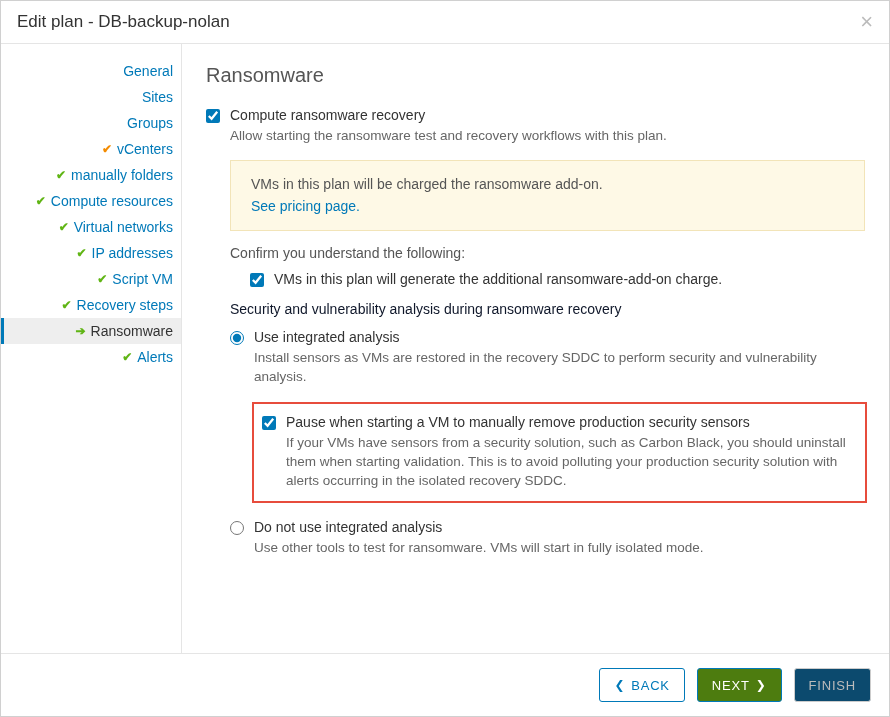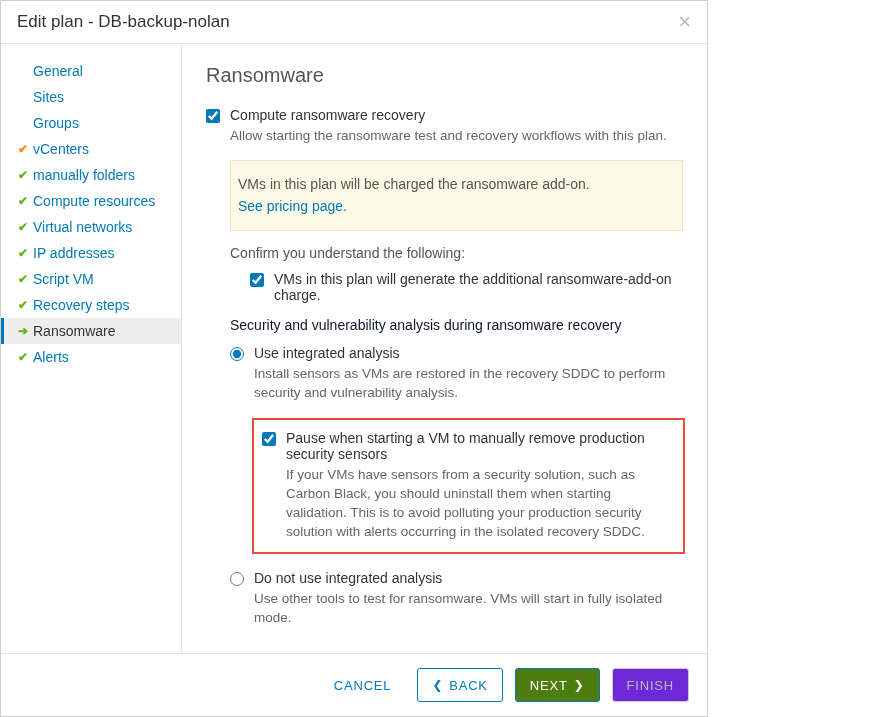--- a/index.html
+++ b/index.html
@@ -1,52 +1,52 @@
 <!DOCTYPE html>
 <html><head>
 <meta charset="utf-8">
 <style>
   * { box-sizing: border-box; margin: 0; padding: 0; }
   html, body { width: 890px; height: 717px; font-family: -apple-system, "Segoe UI", Arial, sans-serif; font-size: 14px; color: #333; background: #fff; }
-  .dialog { width: 708px; height: 717px; border: 1px solid #d0d0d0; display: flex; flex-direction: column; }
+  .dialog { width: 890px; height: 717px; border: 1px solid #d0d0d0; display: flex; flex-direction: column; }
   .titlebar { display: flex; align-items: center; justify-content: space-between; padding: 10px 16px; border-bottom: 1px solid #e5e5e5; }
   .titlebar-title { font-size: 17px; font-weight: 400; color: #333; }
   .close-x { font-size: 22px; color: #bbb; cursor: pointer; line-height: 1; font-weight: 300; }
   .body { flex: 1; display: flex; overflow: hidden; }
   .sidebar { width: 181px; border-right: 1px solid #e5e5e5; padding: 14px 0; }
-  .side-item { display: flex; align-items: center; padding: 5px 8px 5px 14px; color: #0079b8; cursor: pointer; font-size: 14px; }
+  .side-item { display: flex; align-items: center; padding: 5px 8px 5px 14px; color: #0079b8; cursor: pointer; font-size: 14px; justify-content: flex-end; }
   .side-item .icon-slot { width: 16px; display: inline-flex; align-items: center; justify-content: center; margin-right: 2px; flex-shrink: 0; font-size: 12px; }
   .side-item.no-icon .icon-slot { visibility: hidden; }
   .side-item.active { background: #eee; border-left: 3px solid #0079b8; padding-left: 11px; color: #333; }
   .icon-check { color: #60b515; font-weight: bold; }
   .icon-warn { color: #f38b00; font-weight: bold; }
   .icon-arrow { color: #60b515; font-weight: bold; }
   .content { flex: 1; padding: 20px 24px; overflow: auto; }
   .page-title { font-size: 20px; font-weight: 400; margin-bottom: 20px; color: #555; }
   .row { display: flex; align-items: flex-start; margin-bottom: 4px; }
   .row input[type="checkbox"], .row input[type="radio"] { margin-top: 2px; margin-right: 10px; accent-color: #0079b8; flex-shrink: 0; width: 14px; height: 14px; }
   .row .label { font-size: 14px; color: #333; }
   .desc { font-size: 13.5px; color: #666; margin-left: 24px; margin-bottom: 14px; line-height: 1.4; }
-  .infobox { background: #fef9e6; border: 1px solid #f2e4b8; padding: 12px 7px; margin: 8px 0 14px 24px; font-size: 14px; color: #555; line-height: 1.6; }
+  .infobox { background: #fef9e6; border: 1px solid #f2e4b8; padding: 12px 20px; margin: 8px 0 14px 24px; font-size: 14px; color: #555; line-height: 1.6; }
   .infobox a { color: #0079b8; text-decoration: none; }
   .confirm-text { margin: 6px 0 10px 24px; font-size: 14px; color: #555; }
   .sub-check { margin-left: 44px; margin-bottom: 14px; }
   .section-label { margin: 6px 0 12px 24px; font-size: 14px; color: #0f172a; }
   .radiogroup { margin-left: 24px; }
   .radio-option { margin-bottom: 8px; }
   .radio-option .desc { margin-left: 24px; margin-bottom: 16px; }
   .highlight-box { border: 2px solid #e74c3c; padding: 10px 10px 10px 6px; margin: 0 -2px 16px 22px; }
   .highlight-box .row { margin-left: 2px; }
   .highlight-box .desc { margin-left: 26px; }
   .footer { border-top: 1px solid #e5e5e5; padding: 14px 18px; display: flex; justify-content: flex-end; gap: 12px; }
   .btn { height: 34px; padding: 0 14px; font-size: 13px; letter-spacing: 0.8px; display: inline-flex; align-items: center; gap: 6px; cursor: pointer; border-radius: 3px; }
   .btn-cancel { border: none; background: none; color: #0079b8; }
   .btn-outline { border: 1px solid #0079b8; background: #fff; color: #0079b8; }
   .btn-primary { border: 1px solid #0079b8; background: #4d7c0f; color: #fff; }
-  .btn-disabled { border: 1px solid #ccc; background: #6d28d9; color: #bbb; cursor: default; }
+  .btn-disabled { border: 1px solid #ccc; background: #0c4a6e; color: #bbb; cursor: default; }
   .chev { font-size: 12px; }
 </style>
 </head>
 <body>
 
 <div class="dialog">
 
   <div class="titlebar">
     <div class="titlebar-title">Edit plan - DB-backup-nolan</div>
     <div class="close-x">×</div>
@@ -153,21 +153,20 @@
             <span class="label">Do not use integrated analysis</span>
           </div>
           <div class="desc">Use other tools to test for ransomware. VMs will start in fully isolated mode.</div>
         </div>
 
       </div>
     </div>
   </div>
 
   <div class="footer">
-    <button class="btn btn-cancel">CANCEL</button>
     <button class="btn btn-outline">
       <span class="chev">❮</span>
       <span>BACK</span>
     </button>
     <button class="btn btn-primary">
       <span>NEXT</span>
       <span class="chev">❯</span>
     </button>
     <button class="btn btn-disabled">FINISH</button>
   </div>

